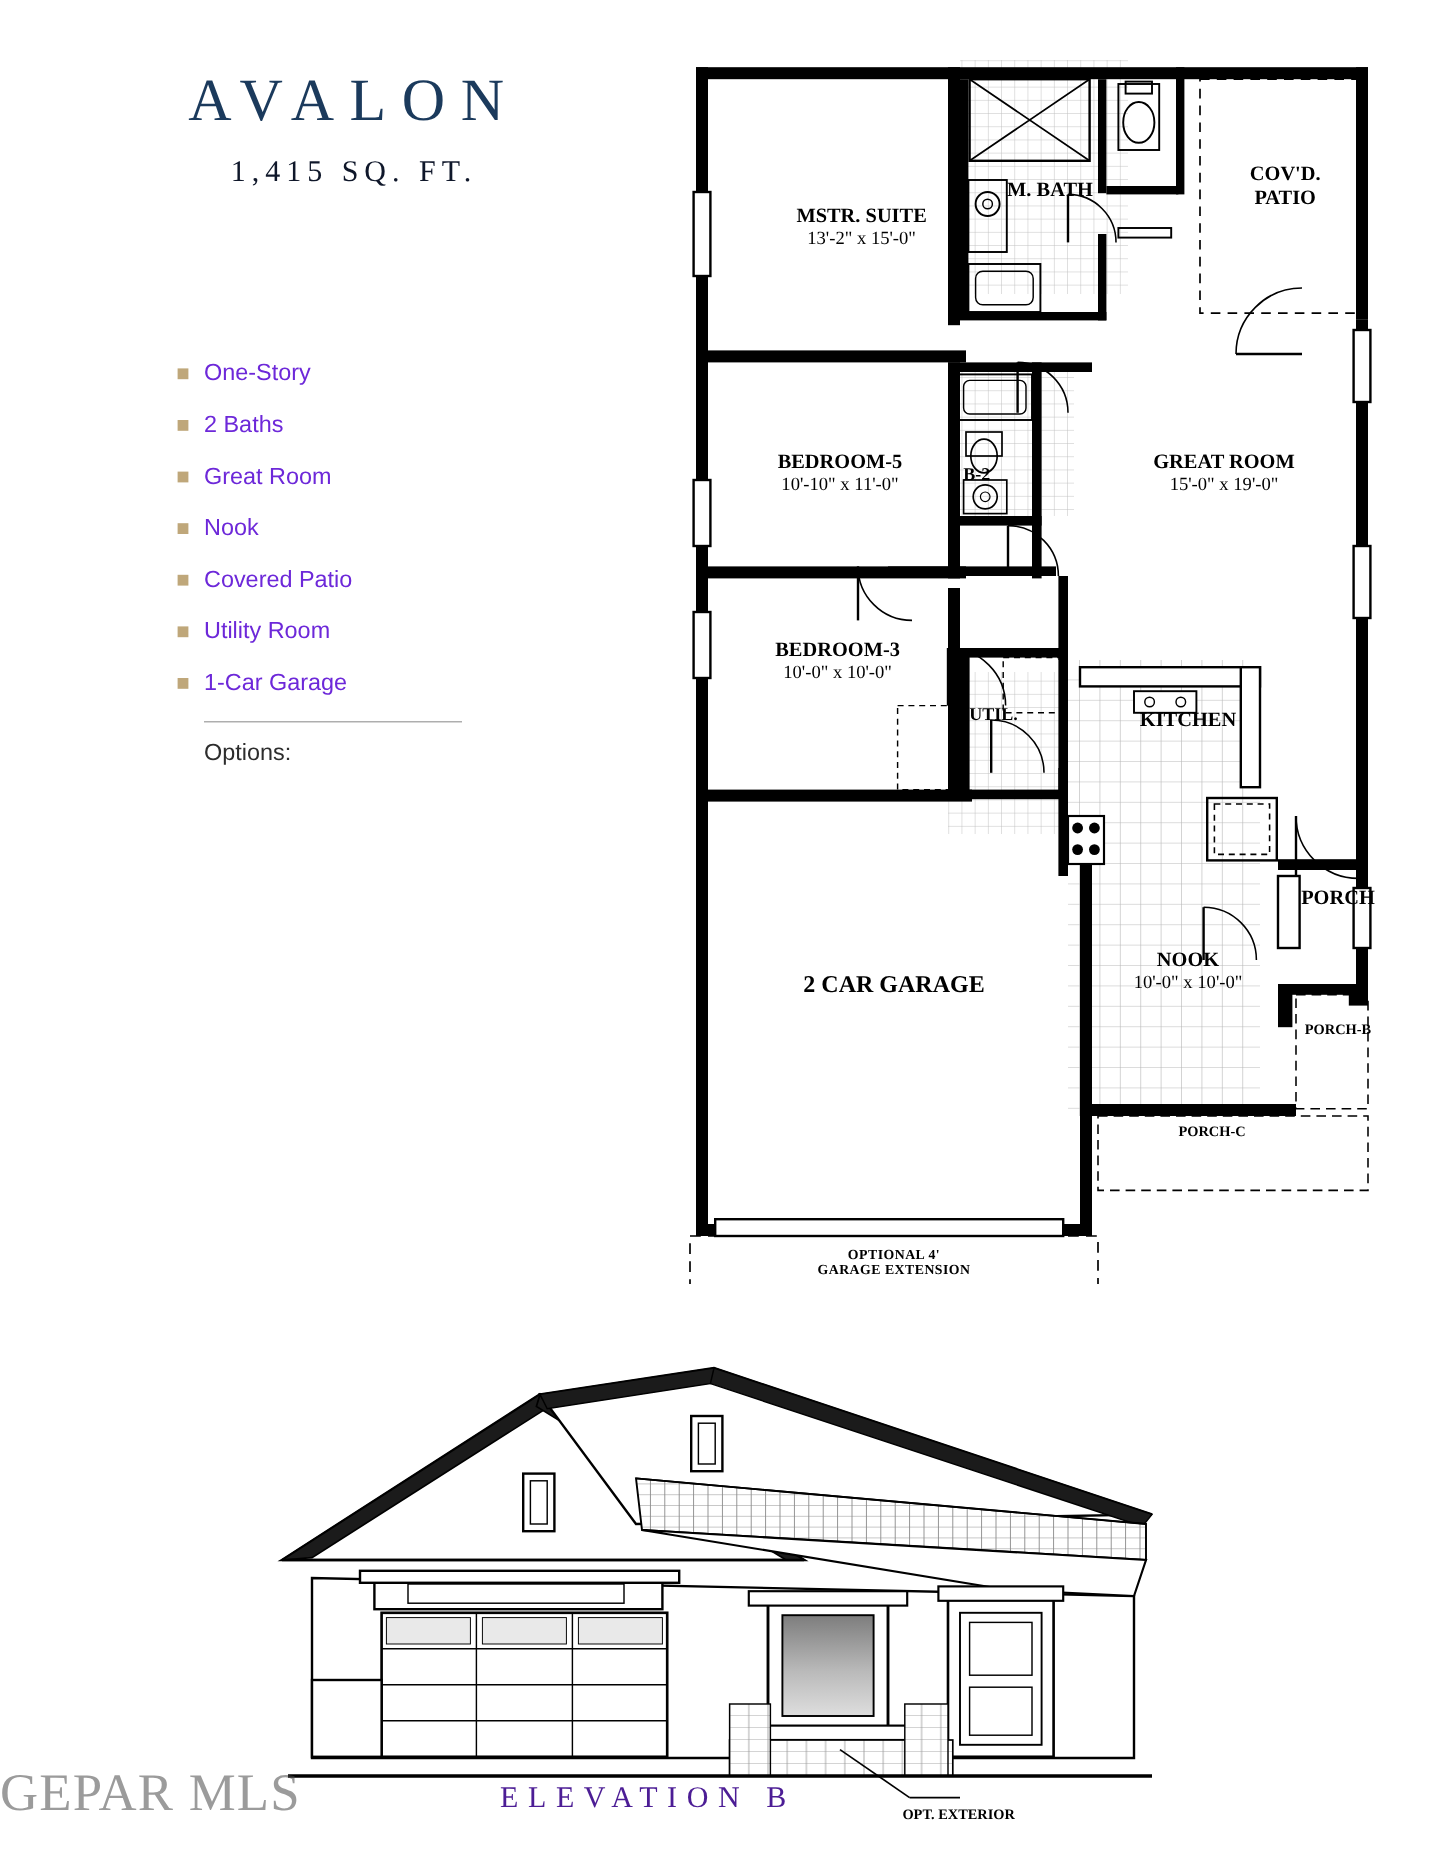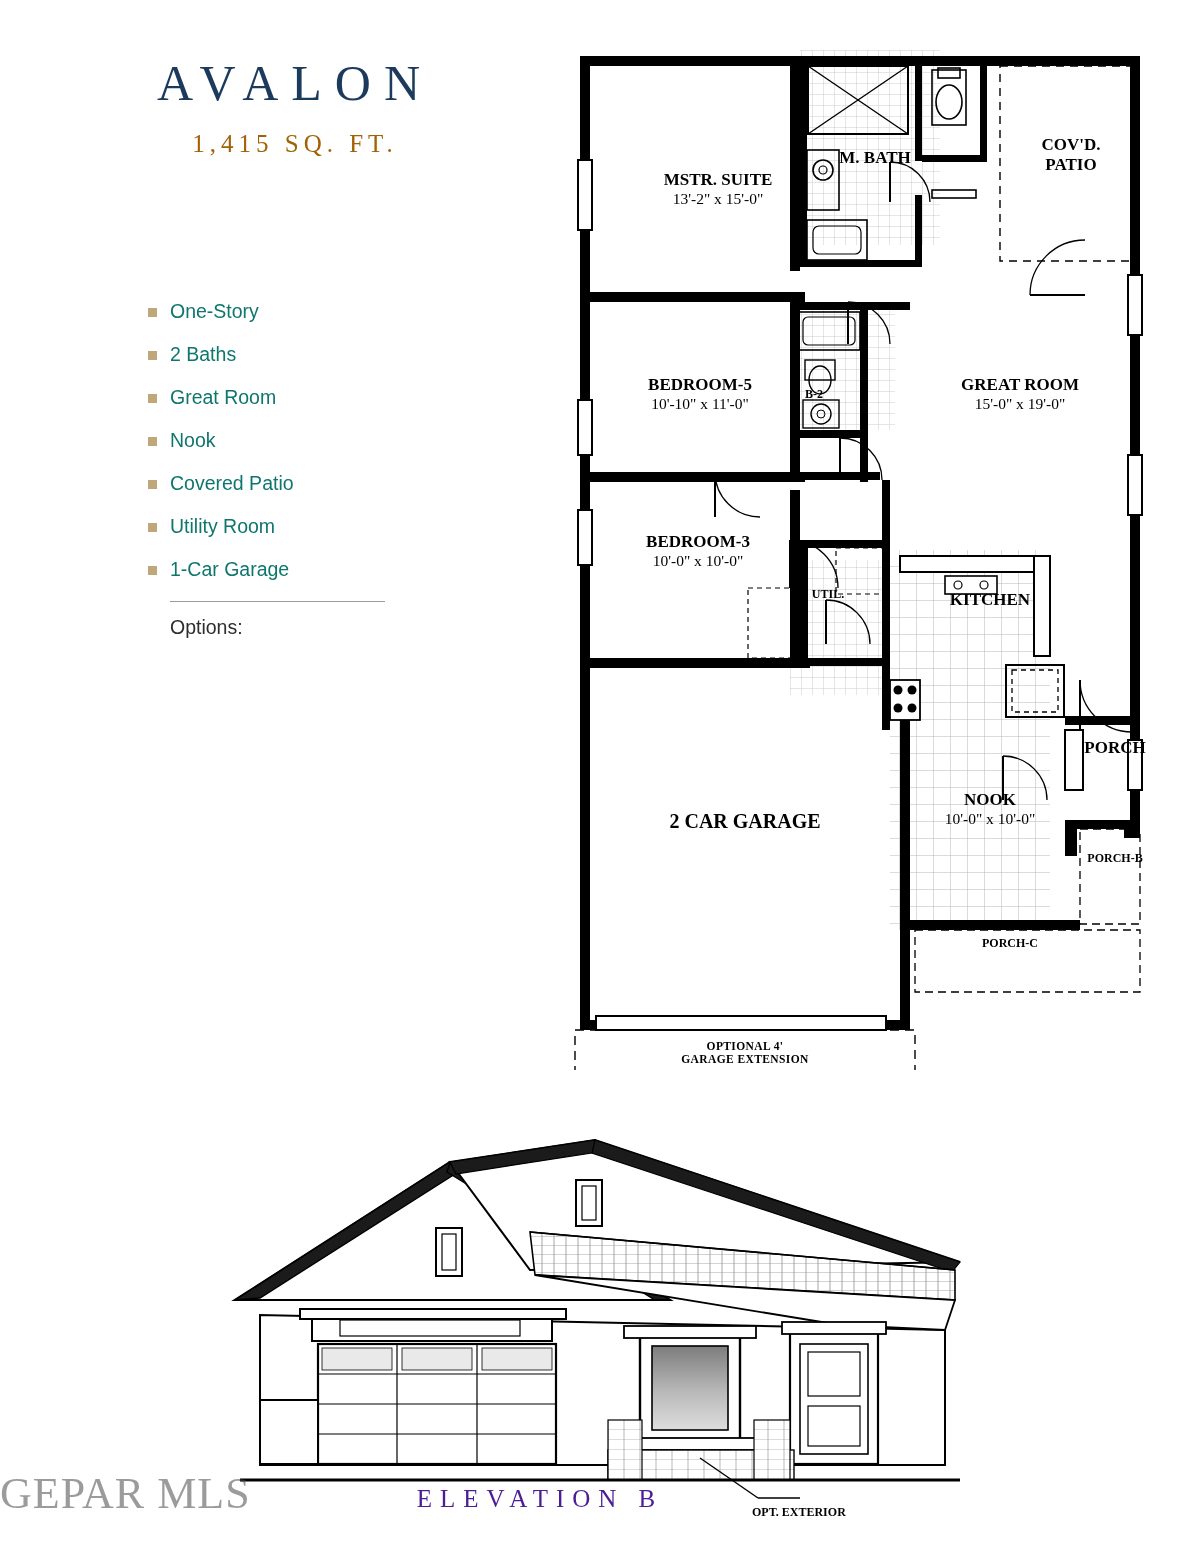--- a/index.html
+++ b/index.html
@@ -30,21 +30,21 @@
     font-weight: 400;
     text-align: center;
     line-height: 1;
     white-space: pre;
   }
   #plan-sqft {
     margin-top: 22px;
     text-align: center;
     font-size: 25px;
     letter-spacing: 5px;
-    color: #a16207;
+    color: #0f172a;
     font-family: "Liberation Serif", serif;
   }
 
   
   #feature-list {
     position: absolute;
     left: 148px;
     top: 300px;
     width: 330px;
     font-family: "Liberation Sans", sans-serif;
@@ -59,21 +59,21 @@
     height: 9px;
     background: #bfa77a;
     display: inline-block;
     margin-right: 13px;
     flex: 0 0 auto;
     position: relative;
     top: -1px;
   }
   .feature-label {
     font-size: 19.5px;
-    color: #0f766e;
+    color: #6d28d9;
   }
   #options-divider {
     width: 215px;
     height: 1px;
     background: #9b9b9b;
     margin: 10px 0 14px 22px;
   }
   #options-heading {
     font-size: 19.5px;
     color: #2d2d2d;
@@ -95,21 +95,21 @@
   .room-label {
     position: absolute;
     text-align: center;
     font-family: "Liberation Serif", serif;
     color: #000;
     line-height: 1.16;
     white-space: nowrap;
   }
   .room-name { font-size: 17px; font-weight: 700; }
   .room-dims { font-size: 15.5px; }
-  .small-label { font-size: 12px; font-weight: 700; }
+  .small-label { font-size: 15px; font-weight: 700; }
   .tiny-label { font-size: 11.5px; font-weight: 700; letter-spacing: 0.4px; }
   .dash-label { font-size: 12px; font-weight: 700; }
 
   
   #elevation {
     position: absolute;
     left: 200px;
     top: 1120px;
     width: 800px;
     height: 400px;

